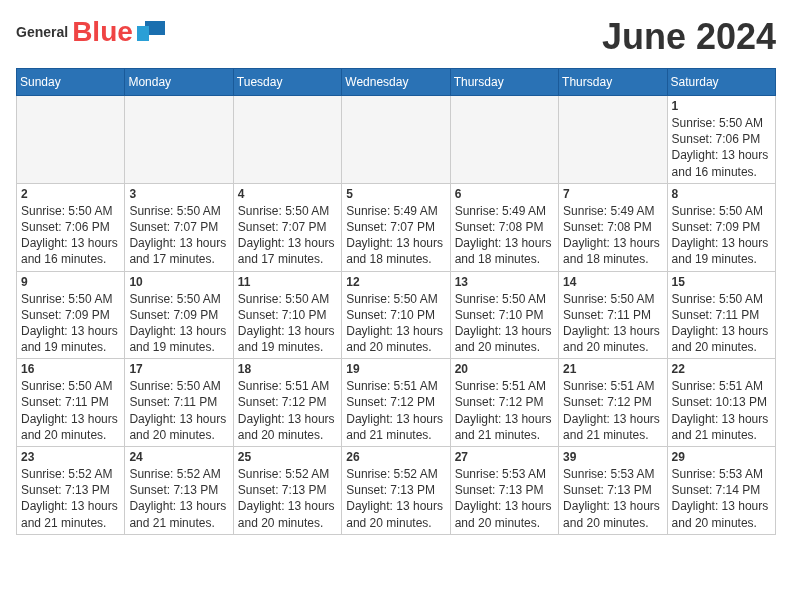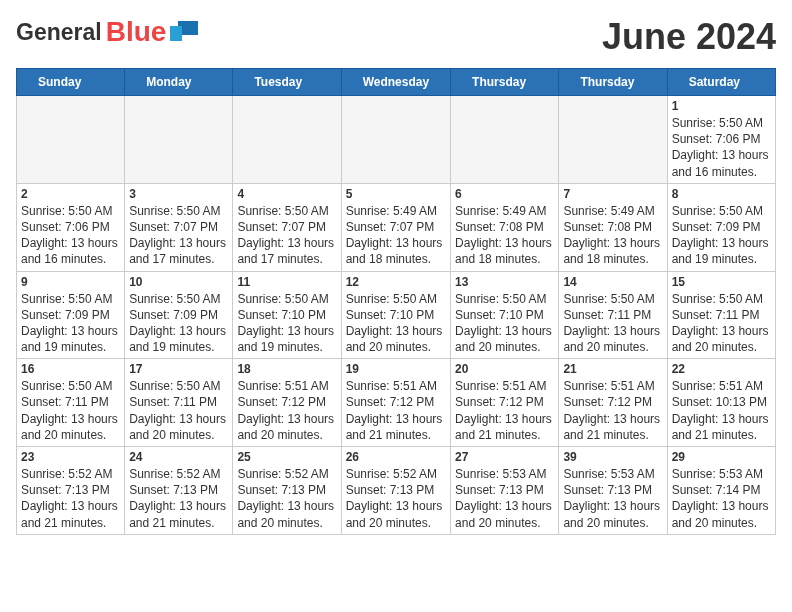--- a/index.html
+++ b/index.html
@@ -35,22 +35,22 @@
     }
     .calendar {
       width: 100%;
       border-collapse: collapse;
       border: 1px solid #ccc;
     }
     .calendar th {
       background-color: #2a72b5;
       color: #fff;
       font-size: 12px;
-      font-weight: bold;
-      padding: 6px 21px;
+      font-weight: normal;
+      padding: 6px 3px;
       text-align: left;
       border: 1px solid #1a5a99;
     }
     .calendar td {
       vertical-align: top;
       border: 1px solid #ccc;
       padding: 3px 4px;
       font-size: 10px;
       color: #333;
       width: calc(100%/7);
@@ -74,21 +74,21 @@
     .last-row td {
       min-height: 55px;
     }
   </style>
 </head>
 <body>
 
 <div class="header-area">
   <div class="logo-area">
     <div style="display:flex;align-items:center;gap:4px;">
-      <span style="font-size:23px;font-weight:bold;color:#333;">General</span>
+      <span style="font-size:14px;font-weight:bold;color:#333;">General</span>
       <span style="font-size:28px;font-weight:bold;color:#ef4444;">Blue</span>
       <svg width="28" height="22" viewBox="0 0 28 22">
         <polygon points="8,0 28,0 28,14 8,14" fill="#1a6faf"></polygon>
         <polygon points="0,5 12,5 12,20 0,20" fill="#2a9fd6"></polygon>
       </svg>
     </div>
   </div>
   <div class="title-area">
     <div class="month-title">June 2024</div>
   </div>

